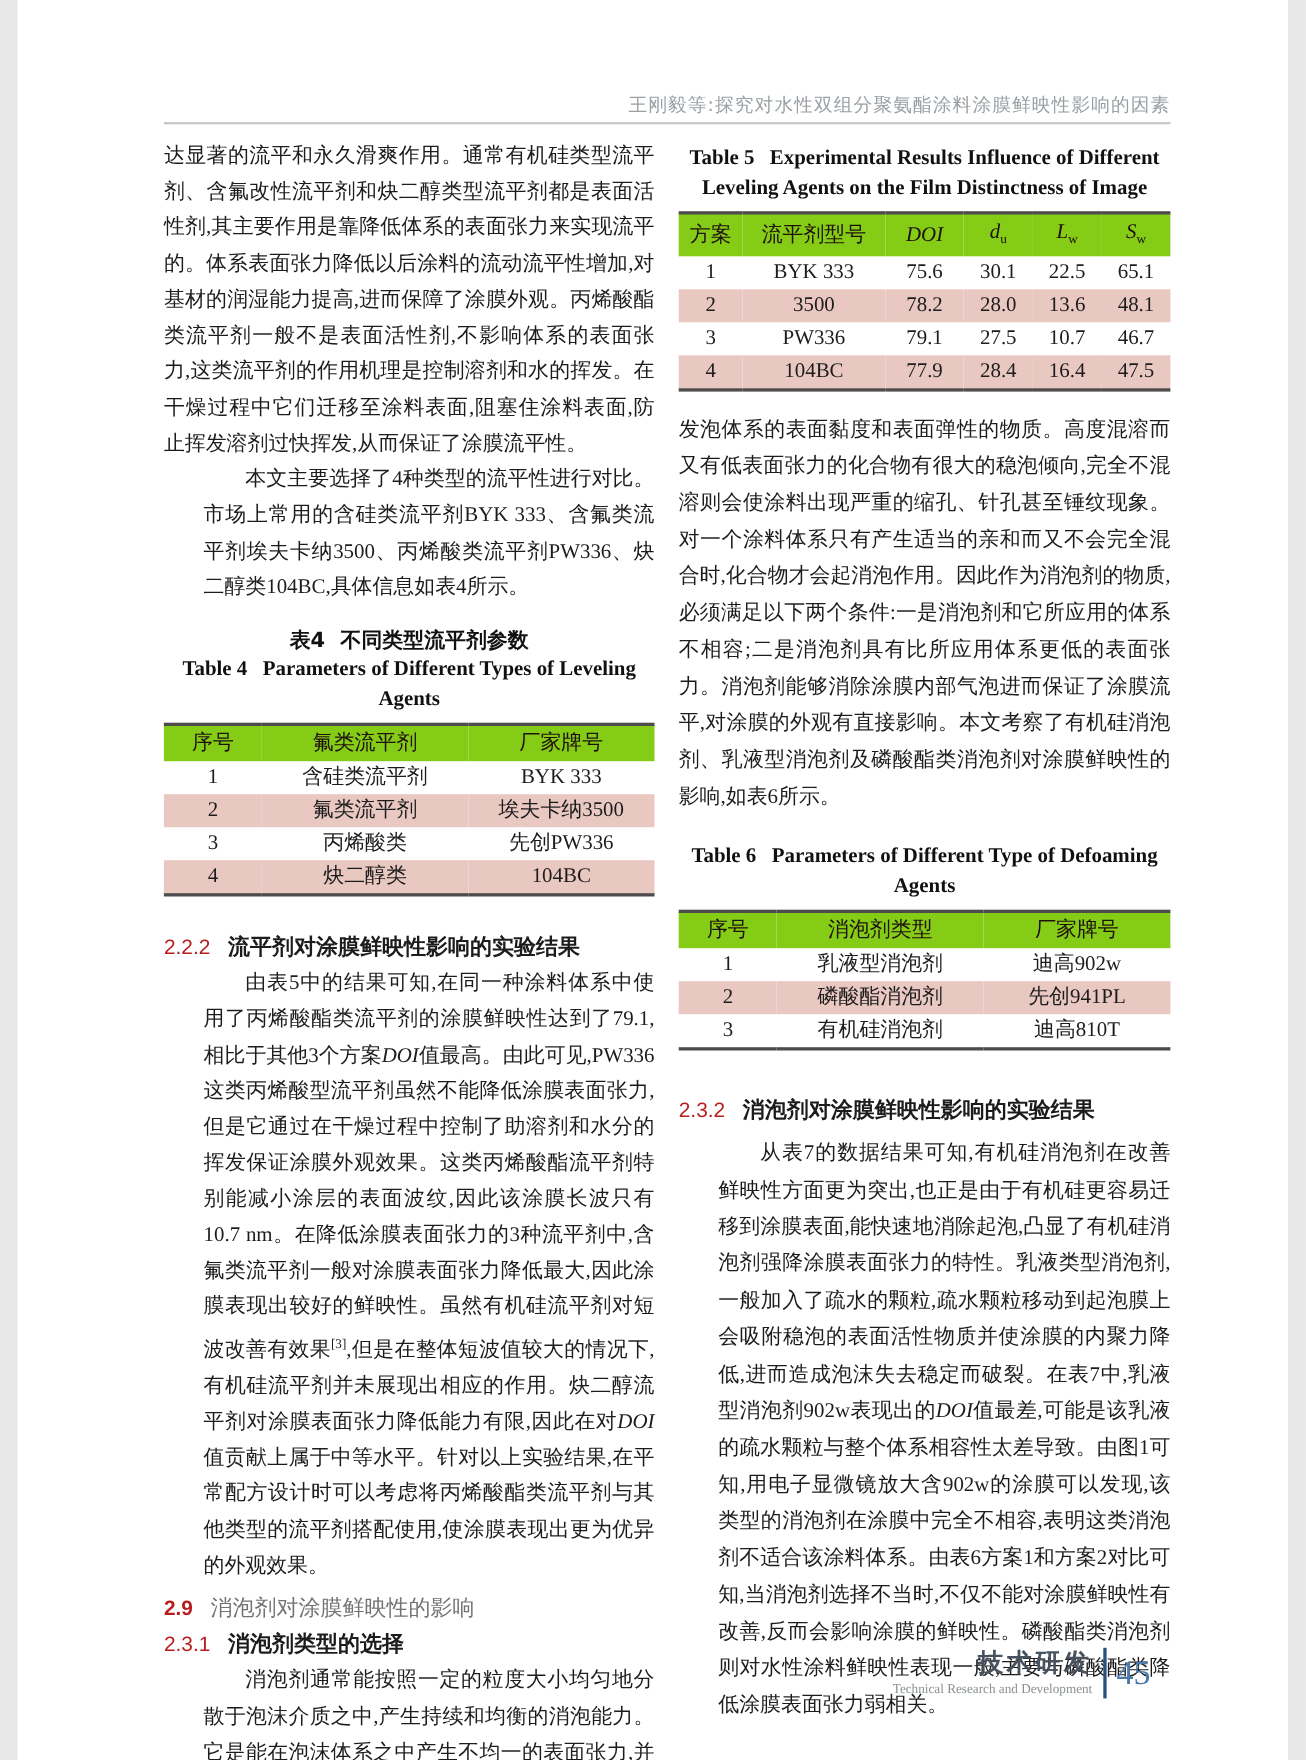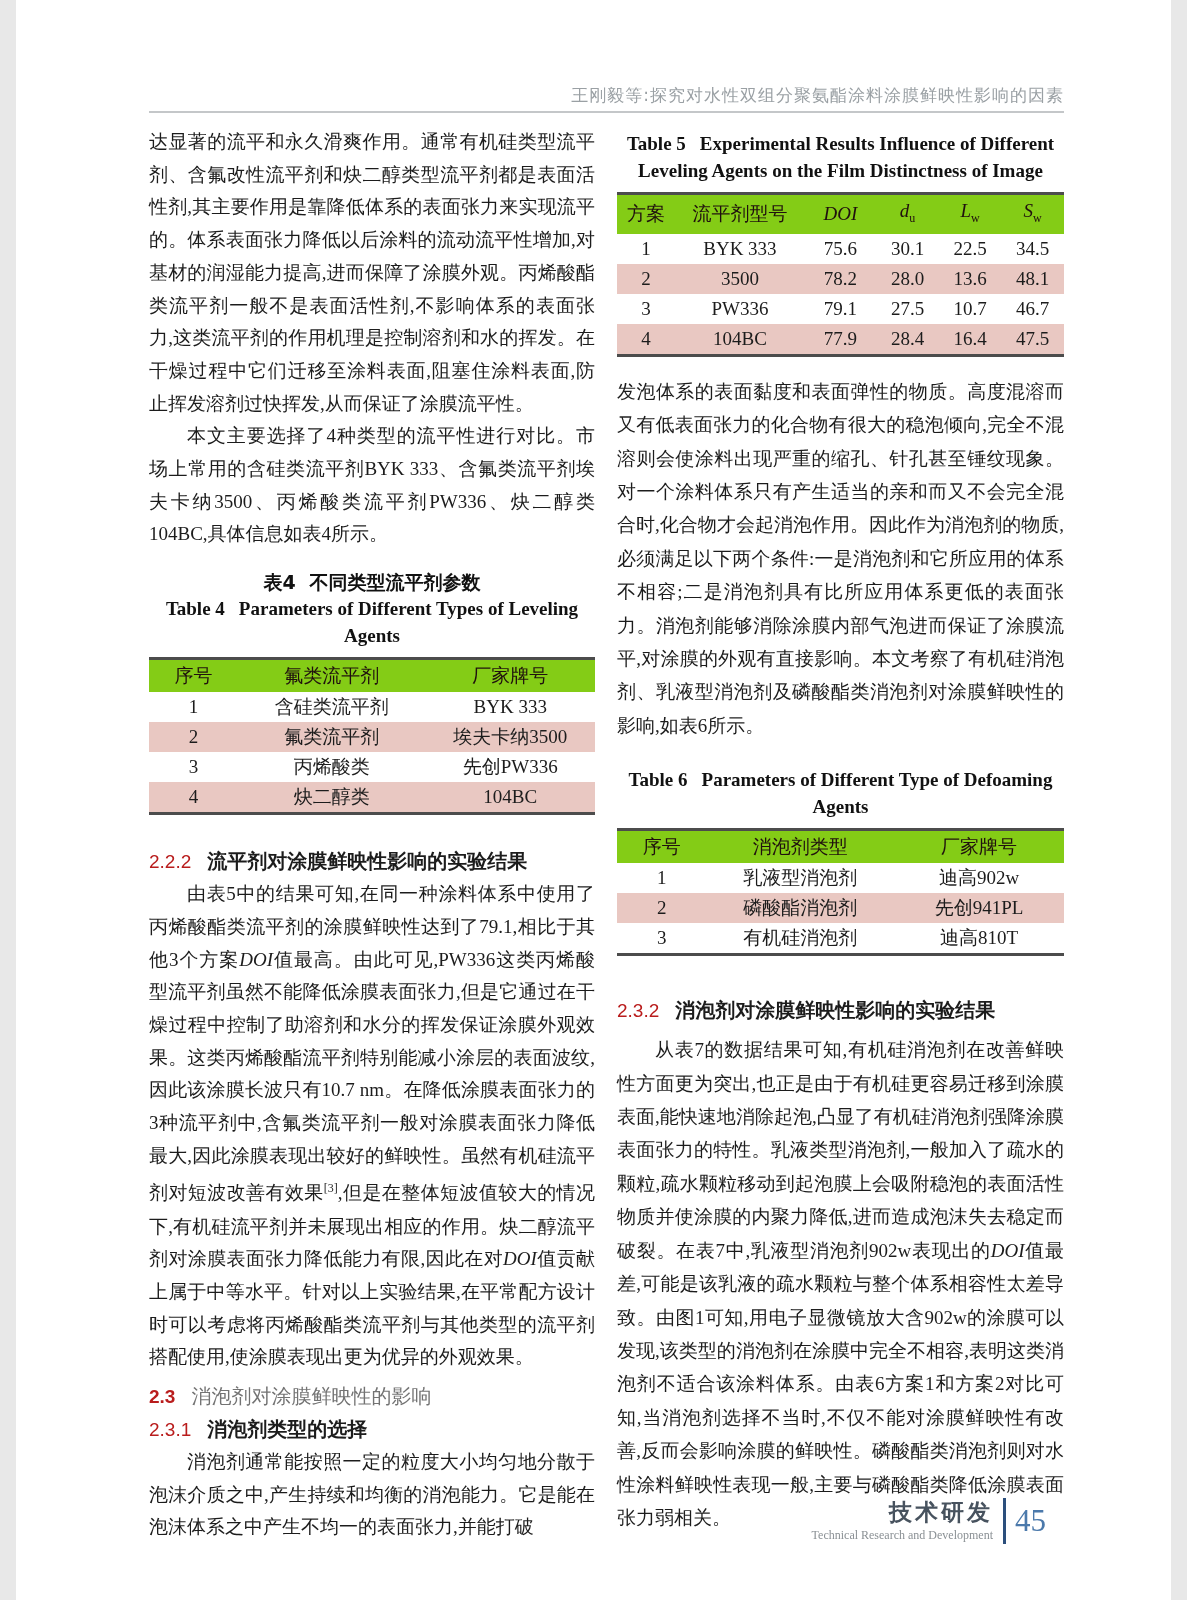--- a/index.html
+++ b/index.html
@@ -25,21 +25,21 @@
   
   .col { position:absolute; }
   .col-left  { left:133px; top:126px; width:446px; }
   .col-right { left:601px; top:130px; width:447px; }
 
   .para {
     margin:0; font-size:19px; line-height:32.7px;
     text-align:justify; text-justify:inter-ideograph;
   }
   .col-right .para { line-height:33.4px; }
-  .indent { text-indent:2em; }
+  .indent { text-indent:2em;margin-left:36px; }
 
   
   .sec { margin:0; font-size:20px; line-height:32px; font-weight:normal; }
   .sec .num {
     font-family:"Liberation Sans","DejaVu Sans",sans-serif;
     color:#b91c1c; margin-right:16px; font-size:19px;
   }
   .sec .title { color:#1c1c1c; font-weight:600; }
   .sec.red .num { font-weight:bold; }
   .sec.red .title { color:#737373; font-weight:normal;text-align:right; }
@@ -155,21 +155,21 @@
           </tbody>
       </table>
     </div>
 
     <h3 class="sec sec-222">
       <span class="num">2.2.2</span><span class="title">流平剂对涂膜鲜映性影响的实验结果</span>
     </h3>
     <p class="para indent">由表5中的结果可知,在同一种涂料体系中使用了丙烯酸酯类流平剂的涂膜鲜映性达到了79.1,相比于其他3个方案<i>DOI</i>值最高。由此可见,PW336这类丙烯酸型流平剂虽然不能降低涂膜表面张力,但是它通过在干燥过程中控制了助溶剂和水分的挥发保证涂膜外观效果。这类丙烯酸酯流平剂特别能减小涂层的表面波纹,因此该涂膜长波只有10.7 nm。在降低涂膜表面张力的3种流平剂中,含氟类流平剂一般对涂膜表面张力降低最大,因此涂膜表现出较好的鲜映性。虽然有机硅流平剂对短波改善有效果<sup>[3]</sup>,但是在整体短波值较大的情况下,有机硅流平剂并未展现出相应的作用。炔二醇流平剂对涂膜表面张力降低能力有限,因此在对<i>DOI</i>值贡献上属于中等水平。针对以上实验结果,在平常配方设计时可以考虑将丙烯酸酯类流平剂与其他类型的流平剂搭配使用,使涂膜表现出更为优异的外观效果。</p>
 
     <h3 class="sec red sec-23">
-      <span class="num">2.3</span><span class="title">消泡剂对涂膜鲜映性的影响</span>
+      <span class="num">2.9</span><span class="title">消泡剂对涂膜鲜映性的影响</span>
     </h3>
     <h3 class="sec">
       <span class="num">2.3.1</span><span class="title">消泡剂类型的选择</span>
     </h3>
     <p class="para indent">消泡剂通常能按照一定的粒度大小均匀地分散于泡沫介质之中,产生持续和均衡的消泡能力。它是能在泡沫体系之中产生不均一的表面张力,并能打破</p>
 
   </div>
 
   <div class="col col-right">
 
@@ -188,21 +188,21 @@
               <th><i>S</i><sub>w</sub></th>
             </tr>
         </thead>
         <tbody>
             <tr>
               <td>1</td>
               <td>BYK 333</td>
               <td>75.6</td>
               <td>30.1</td>
               <td>22.5</td>
-              <td>34.5</td>
+              <td>65.1</td>
             </tr>
             <tr>
               <td>2</td>
               <td>3500</td>
               <td>78.2</td>
               <td>28.0</td>
               <td>13.6</td>
               <td>48.1</td>
             </tr>
             <tr>

